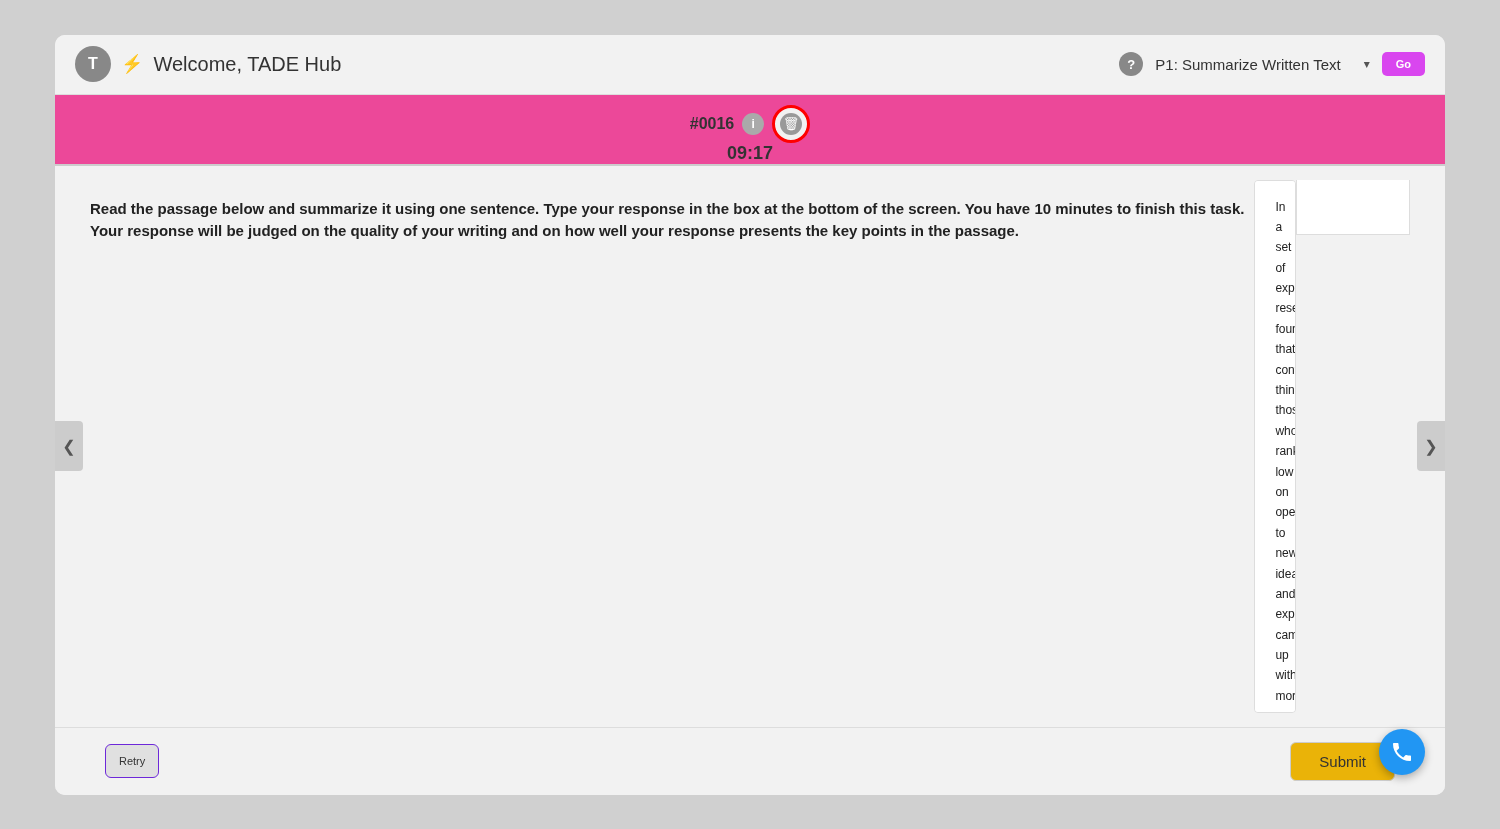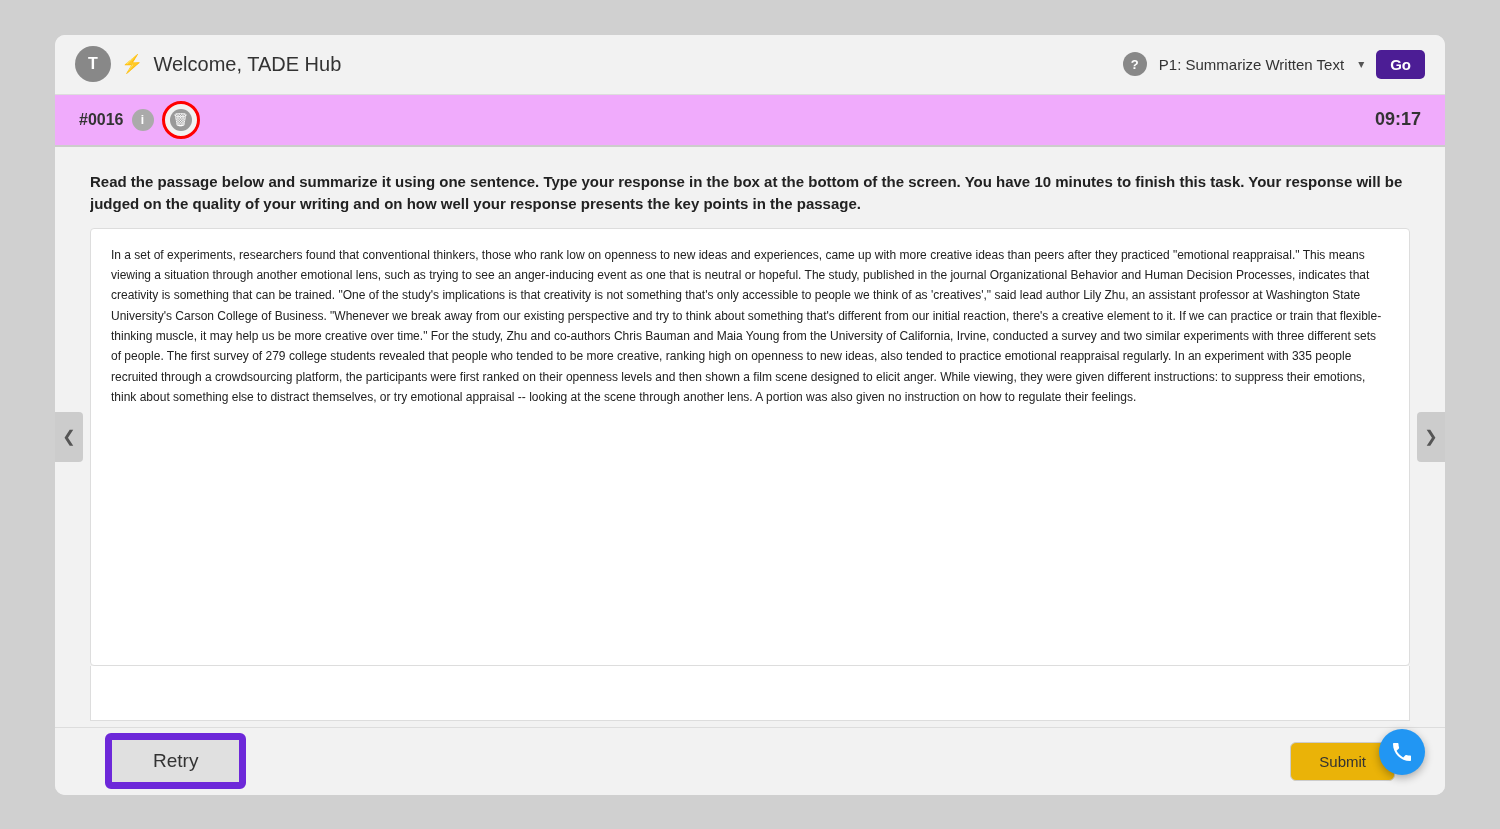--- a/index.html
+++ b/index.html
@@ -73,50 +73,51 @@
       color: white;
       display: flex;
       align-items: center;
       justify-content: center;
       font-size: 13px;
       font-weight: bold;
     }
     .task-selector {
       display: flex;
       align-items: center;
-      gap: 14px;
+      gap: 23px;
       font-size: 15px;
       color: #333;
       cursor: pointer;
     }
     .chevron-icon {
       font-size: 12px;
       color: #555;
     }
     .go-button {
-      background: #4c1d95;
+      background: #d946ef;
       color: white;
       border: none;
       border-radius: 5px;
       padding: 6px 14px;
-      font-size: 15px;
+      font-size: 11px;
       font-weight: bold;
       cursor: pointer;
     }
     
     .question-bar {
       display: flex;
       align-items: center;
       justify-content: space-between;
       padding: 10px 24px;
-      background: #f0abfc;
+      background: #ec4899;
       border-bottom: 2px solid #ccc;
-      height: 52px;
+      height: 71px;
       flex-shrink: 0;
       position: relative;
+      flex-direction: column;
     }
     .question-left {
       display: flex;
       align-items: center;
       gap: 8px;
     }
     .question-number {
       font-size: 16px;
       font-weight: 600;
       color: #333;
@@ -185,23 +186,23 @@
       cursor: pointer;
       z-index: 10;
       font-size: 16px;
       color: #555;
     }
     .side-arrow.left { left: 0; border-radius: 0 4px 4px 0; }
     .side-arrow.right { right: 0; border-radius: 4px 0 0 4px; }
     
     .content-wrapper {
       flex: 1;
-      margin: 6px 35px;
-      display: flex;
-      flex-direction: column;
+      margin: 14px 35px;
+      display: flex;
+      flex-direction: row;
       overflow: hidden;
       position: relative;
     }
     
     .instruction {
       padding: 18px 0 12px 0;
       font-size: 15px;
       font-weight: bold;
       color: #222;
       line-height: 1.5;
@@ -244,24 +245,24 @@
       justify-content: space-between;
       padding: 12px 50px;
       background: #f2f2f2;
       border-top: 1px solid #ddd;
       height: 68px;
       flex-shrink: 0;
     }
     .retry-button {
       background: #e0e0e0;
       color: #333;
-      border: 7px solid #6d28d9;
+      border: 1px solid #6d28d9;
       border-radius: 6px;
-      padding: 10px 41px;
-      font-size: 19px;
+      padding: 10px 13px;
+      font-size: 11px;
       cursor: pointer;
     }
     .submit-button {
       background: #eab308;
       color: #333;
       border: 1px solid #ccc;
       border-radius: 6px;
       padding: 10px 28px;
       font-size: 15px;
       cursor: pointer;

